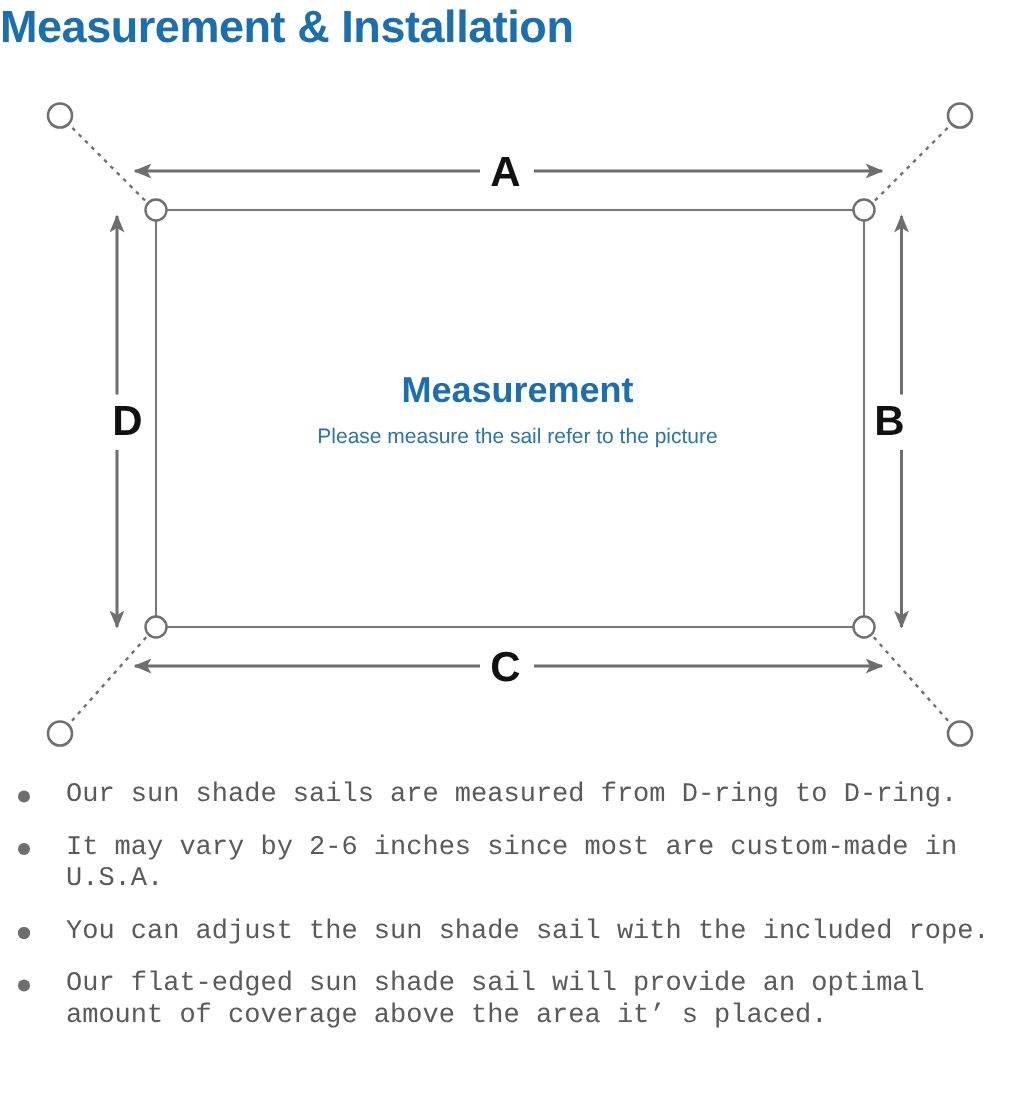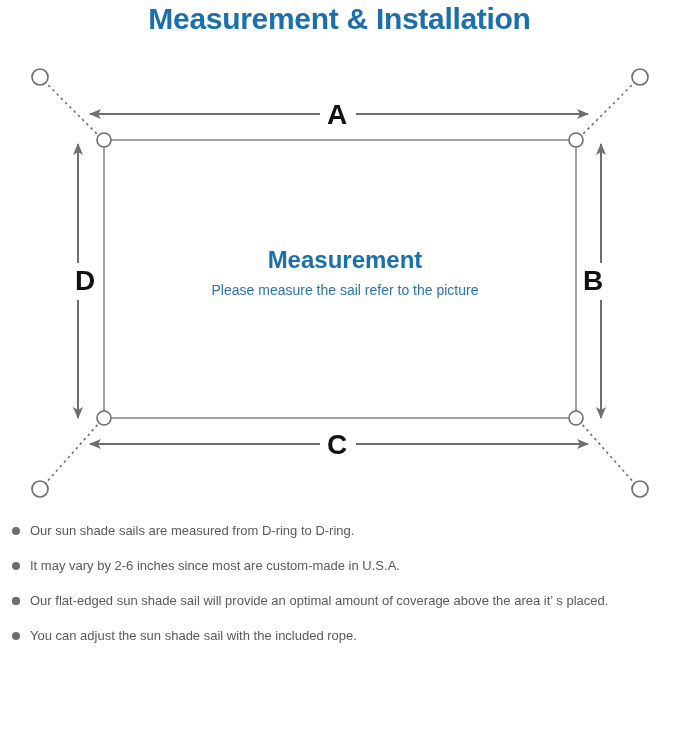--- a/index.html
+++ b/index.html
@@ -13,21 +13,21 @@
     position: relative;
     font-family: "Liberation Sans", sans-serif;
     overflow: hidden;
   }
 
   #page-title {
     position: absolute;
     left: 0;
     top: 2px;
     width: 679px;
-    text-align: center;
+    text-align: left;
     font-size: 30px;
     font-weight: bold;
     color: #1b6fad;
     letter-spacing: -0.3px;
   }
 
   #diagram-wrap {
     position: absolute;
     left: 0;
     top: 48px;
@@ -60,26 +60,27 @@
     position: absolute;
     left: 0;
     top: 520px;
     width: 679px;
     padding: 0;
     margin: 0;
     list-style: none;
   }
   .note-item {
     position: relative;
-    padding-left: 30px;
+    padding-left: 44px;
     padding-right: 8px;
     margin-bottom: 14px;
-    font-size: 13px;
+    font-size: 18px;
     line-height: 21px;
     color: #5a5a5a;
+    font-family: Liberation Mono, monospace;
   }
   .note-bullet {
     position: absolute;
     left: 12px;
     top: 7px;
     width: 8px;
     height: 8px;
     border-radius: 50%;
     background: #6e6e6e;
   }
@@ -160,19 +161,19 @@
   </li>
   <li class="note-item">
     <span class="note-bullet"></span>
     <span>It may vary by 2-6 inches since most are custom-made in U.S.A.</span>
   </li>
   <li class="note-item">
     <span class="note-bullet"></span>
   </li>
   <li class="note-item">
     <span class="note-bullet"></span>
-    <span>Our flat-edged sun shade sail will provide an optimal amount of coverage above the area it’ s placed.</span>
+    <span>You can adjust the sun shade sail with the included rope.</span>
   </li>
   <li class="note-item">
     <span class="note-bullet"></span>
-    <span>You can adjust the sun shade sail with the included rope.</span>
+    <span>Our flat-edged sun shade sail will provide an optimal amount of coverage above the area it’ s placed.</span>
   </li>
 </ul>
 
 </body></html>

